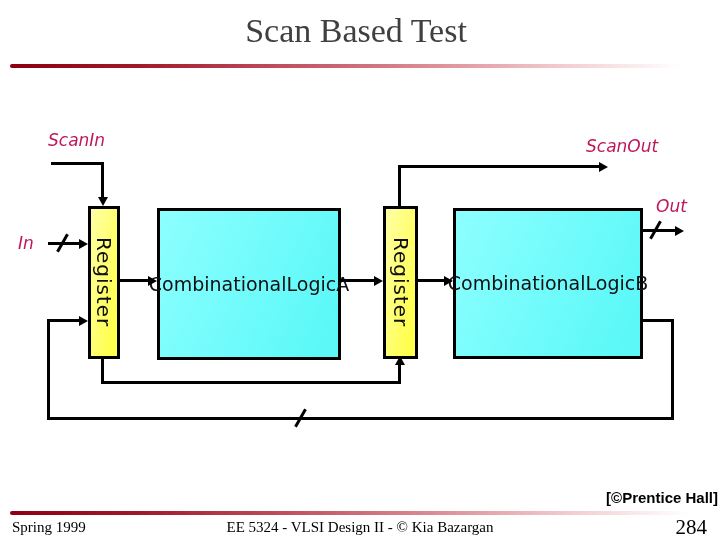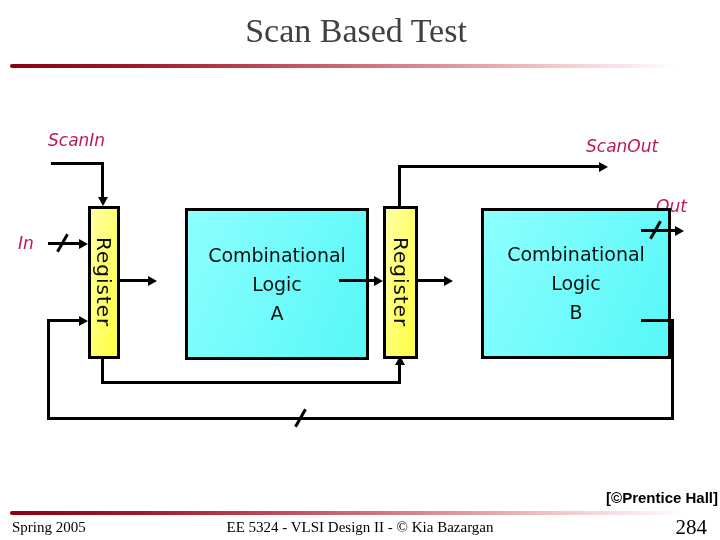--- a/index.html
+++ b/index.html
@@ -12,21 +12,21 @@
         background:linear-gradient(to right,#8b0012 0%,#a01828 18%,#c05060 40%,#de9098 62%,#f2ccd0 80%,#ffffff 97%);}
   .rule-top{left:10px;top:64px;width:690px;}
   .rule-bottom{left:10px;top:511px;width:700px;}
 
   
   .lbl{position:absolute;font-style:italic;font-size:17px;color:#be185d;white-space:nowrap;}
   .block{position:absolute;border:3px solid #000;box-sizing:border-box;
          display:flex;align-items:center;justify-content:center;color:#101010;}
   .reg{background:linear-gradient(100deg,#ffffa6 0%,#ffff4d 85%);}
   .reg .vtext{writing-mode:vertical-rl;font-size:20px;letter-spacing:1px;line-height:1;}
-  .logic{background:linear-gradient(115deg,#8dffff 0%,#5cf8f8 90%);flex-direction:column;margin-left:28px;}
+  .logic{background:linear-gradient(115deg,#8dffff 0%,#5cf8f8 90%);flex-direction:row;}
   .logic div{font-size:19px;line-height:29px;text-align:center;}
   .w{position:absolute;background:#000;}
   .ah{position:absolute;width:0;height:0;}
   .ah-right{border-top:5px solid transparent;border-bottom:5px solid transparent;border-left:9px solid #000;}
   .ah-down{border-left:5px solid transparent;border-right:5px solid transparent;border-top:9px solid #000;}
   .ah-up{border-left:5px solid transparent;border-right:5px solid transparent;border-bottom:9px solid #000;}
   .slash{position:absolute;width:3px;height:20px;background:#000;transform:rotate(30deg);}
 
   
   .credit{position:absolute;right:2px;top:489px;font-family:"Liberation Sans","DejaVu Sans",sans-serif;
@@ -103,17 +103,17 @@
     <div class="w" style="left:47px;top:417px;width:627px;height:3px;"></div>
     <div class="w" style="left:47px;top:319px;width:3px;height:101px;"></div>
     <div class="w" style="left:47px;top:319px;width:33px;height:3px;"></div>
     <div class="ah ah-right" style="left:79px;top:316px;"></div>
     <div class="slash" style="left:299px;top:408px;"></div>
 
   </div>
 
   <div class="credit">[©Prentice Hall]</div>
   <div class="rule rule-bottom"></div>
-  <div class="f-left">Spring 2005</div>
+  <div class="f-left">Spring 1999</div>
   <div class="f-center">EE 5324 - VLSI Design II - © Kia Bazargan</div>
   <div class="f-page">284</div>
 
 </div>
 
 </body></html>

